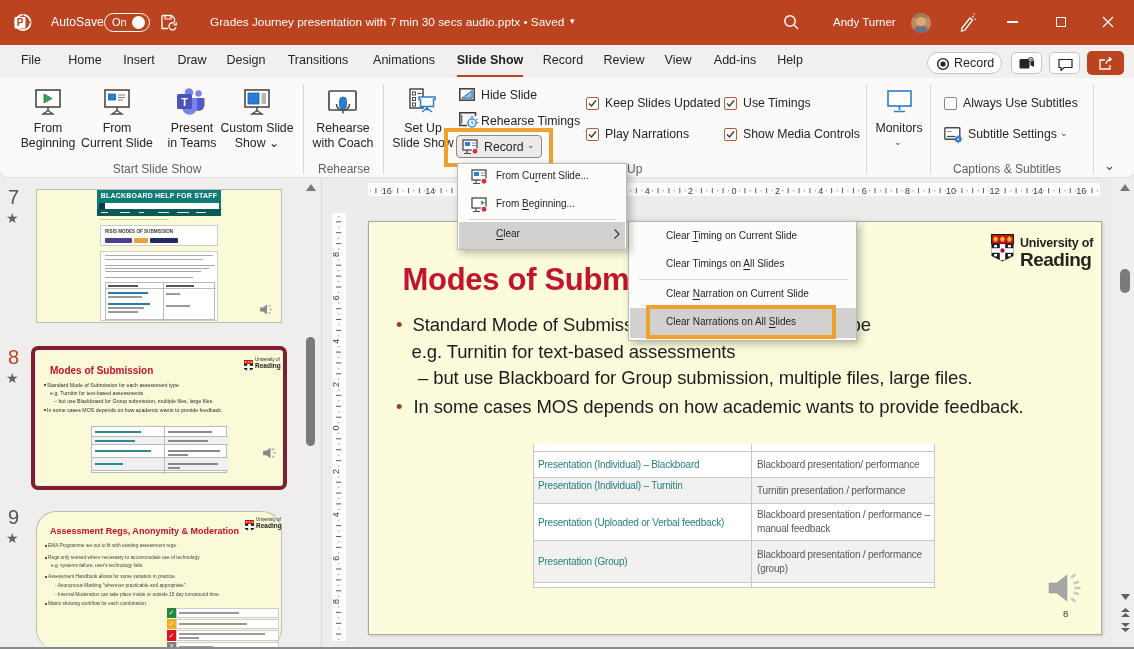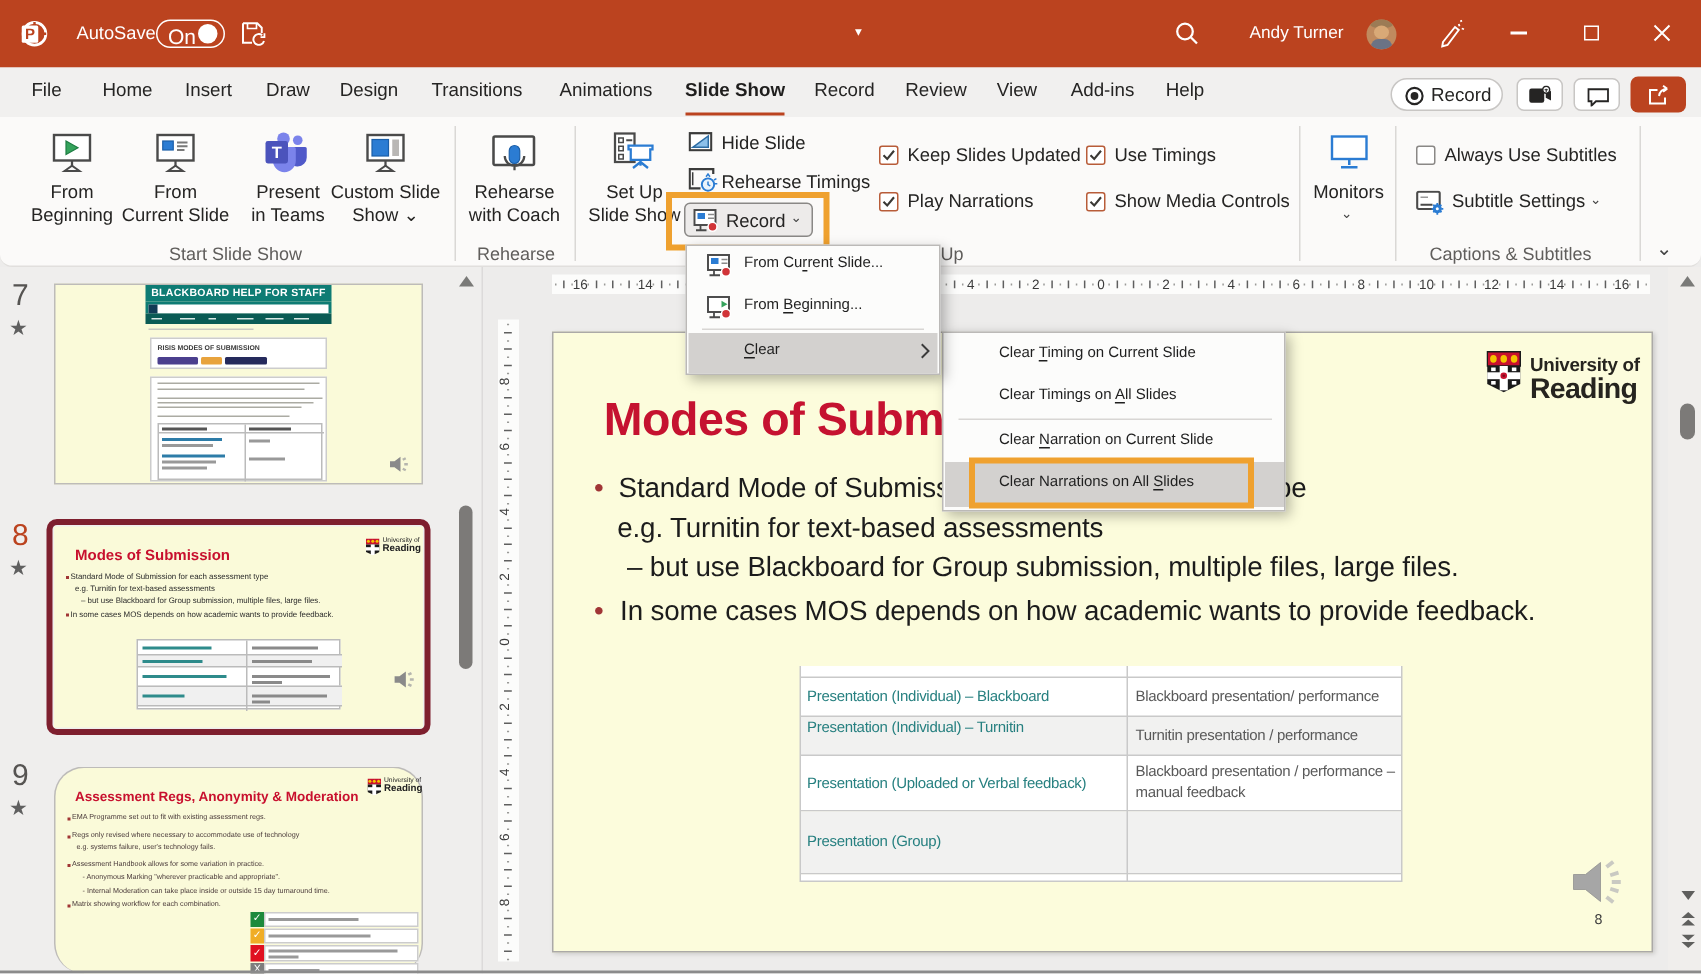--- a/index.html
+++ b/index.html
@@ -26,29 +26,30 @@
 </style></head><body>
 <div id="titlebar" class="abs">
 <svg class="abs" style="left:13px;top:13px" width="19" height="19" viewBox="0 0 19 19">
       <circle cx="10" cy="9.5" r="7.6" fill="none" stroke="#fff" stroke-width="1.8"></circle>
       <path d="M10 9.5 L17.8 9.5 M10 9.5 L10 1.7" stroke="#BB431F" stroke-width="1.6"></path>
       <rect x="1.5" y="4" width="11" height="11.5" rx="1" fill="#fff"></rect>
       <text x="7" y="13" font-size="10" font-weight="bold" fill="#BB431F" text-anchor="middle" font-family="Liberation Sans">P</text>
     </svg>
 <div class="abs" style="left:51px;top:15px;font-size:12.2px;">AutoSave</div>
 <div class="abs" style="left:104px;top:13px;width:46px;height:19px;border:1.5px solid #fff;border-radius:10px;">
-      <div class="abs" style="left:7px;top:2px;font-size:14px;color:#fff;">On</div>
+      <div class="abs" style="left:7px;top:2px;font-size:11px;color:#fff;">On</div>
       <div class="abs" style="left:27px;top:1.5px;width:13px;height:13px;background:#fff;border-radius:50%;"></div>
     </div>
 <svg class="abs" style="left:160px;top:13px" width="19" height="19" viewBox="0 0 19 19" fill="none" stroke="#fff" stroke-width="1.3">
       <path d="M2 2.5 h9.5 l3 3 V9 M2 2.5 V15.5 H8"></path>
       <path d="M5 2.5 v3.5 h6 v-3.5" stroke-width="1.1"></path>
       <path d="M14.8 10.5 a3.6 3.6 0 1 0 1.2 3.8" stroke-width="1.3"></path>
       <path d="M16.3 9.2 v2.6 h-2.6" stroke-width="1.2"></path>
     </svg>
+<div class="abs" style="left:210px;top:15px;font-size:11.8px;">Grades Journey presentation with 7 min 30 secs audio.pptx • Saved</div>
 <div class="abs" style="left:570px;top:16px;font-size:9px;">▾</div>
 <svg class="abs" style="left:782px;top:13px" width="18" height="18" viewBox="0 0 18 18" fill="none" stroke="#fff" stroke-width="1.5">
       <circle cx="8" cy="8" r="5.2"></circle>
       <path d="M12 12 L16 16"></path>
     </svg>
 <div class="abs" style="left:833px;top:15.5px;font-size:11.5px;">Andy Turner</div>
 <div class="abs" style="left:911px;top:13px;width:20px;height:20px;border-radius:50%;background:#C08A5E;overflow:hidden;">
       <div class="abs" style="left:2px;top:-1px;width:16px;height:7px;background:#9C7B55;border-radius:50%;"></div>
       <div class="abs" style="left:5px;top:4px;width:10px;height:9px;background:#D9A977;border-radius:50%;"></div>
       <div class="abs" style="left:3px;top:13px;width:14px;height:7px;background:#6B7385;border-radius:5px 5px 0 0;"></div>
@@ -442,20 +443,23 @@
 <div class="abs" style="left:223px;top:33.5px;width:175px;height:26.0px;color:#595959;display:flex;align-items:center;line-height:14px;">
         <span>Turnitin presentation / performance</span>
       </div>
 <div class="abs" style="left:0;top:59.5px;width:400px;height:37.0px;background:#FFFFFF;border-bottom:1px solid #C9C9C9;"></div>
 <div class="abs" style="left:4px;top:59.5px;width:207px;height:37.0px;color:#278080;display:flex;align-items:center;">Presentation (Uploaded or Verbal feedback)</div>
 <div class="abs" style="left:223px;top:59.5px;width:175px;height:37.0px;color:#595959;display:flex;align-items:center;line-height:14px;">
         <span>Blackboard presentation / performance –<br>manual feedback</span>
       </div>
 <div class="abs" style="left:0;top:96.5px;width:400px;height:42.5px;background:#F1F1F0;border-bottom:1px solid #C9C9C9;"></div>
 <div class="abs" style="left:4px;top:96.5px;width:207px;height:42.5px;color:#278080;display:flex;align-items:center;">Presentation (Group)</div>
+<div class="abs" style="left:223px;top:96.5px;width:175px;height:42.5px;color:#595959;display:flex;align-items:center;line-height:14px;">
+        <span>Blackboard presentation / performance<br>(group)</span>
+      </div>
 <div class="abs" style="left:0;top:139px;width:400px;height:5px;background:#FFFFFF;border-bottom:1px solid #C9C9C9;"></div>
 <div class="abs" style="left:217px;top:0;width:1px;height:144px;background:#C9C9C9;"></div>
 </div>
 <svg class="abs" style="left:678px;top:350px" width="40" height="32" viewBox="0 0 40 32">
       <path d="M2 11 h8 L20 3 V29 L10 21 H2 Z" fill="#A6A6A6" stroke="#8C8C8C" stroke-width="0.5"></path>
       <g stroke="#C9C9C2" stroke-width="2.6">
         <path d="M24 6 l4.5 -3.5"></path>
         <path d="M26.5 11.5 l5.5 -1.8"></path>
         <path d="M27.5 16 h6"></path>
         <path d="M26.5 20.5 l5.5 1.8"></path>

